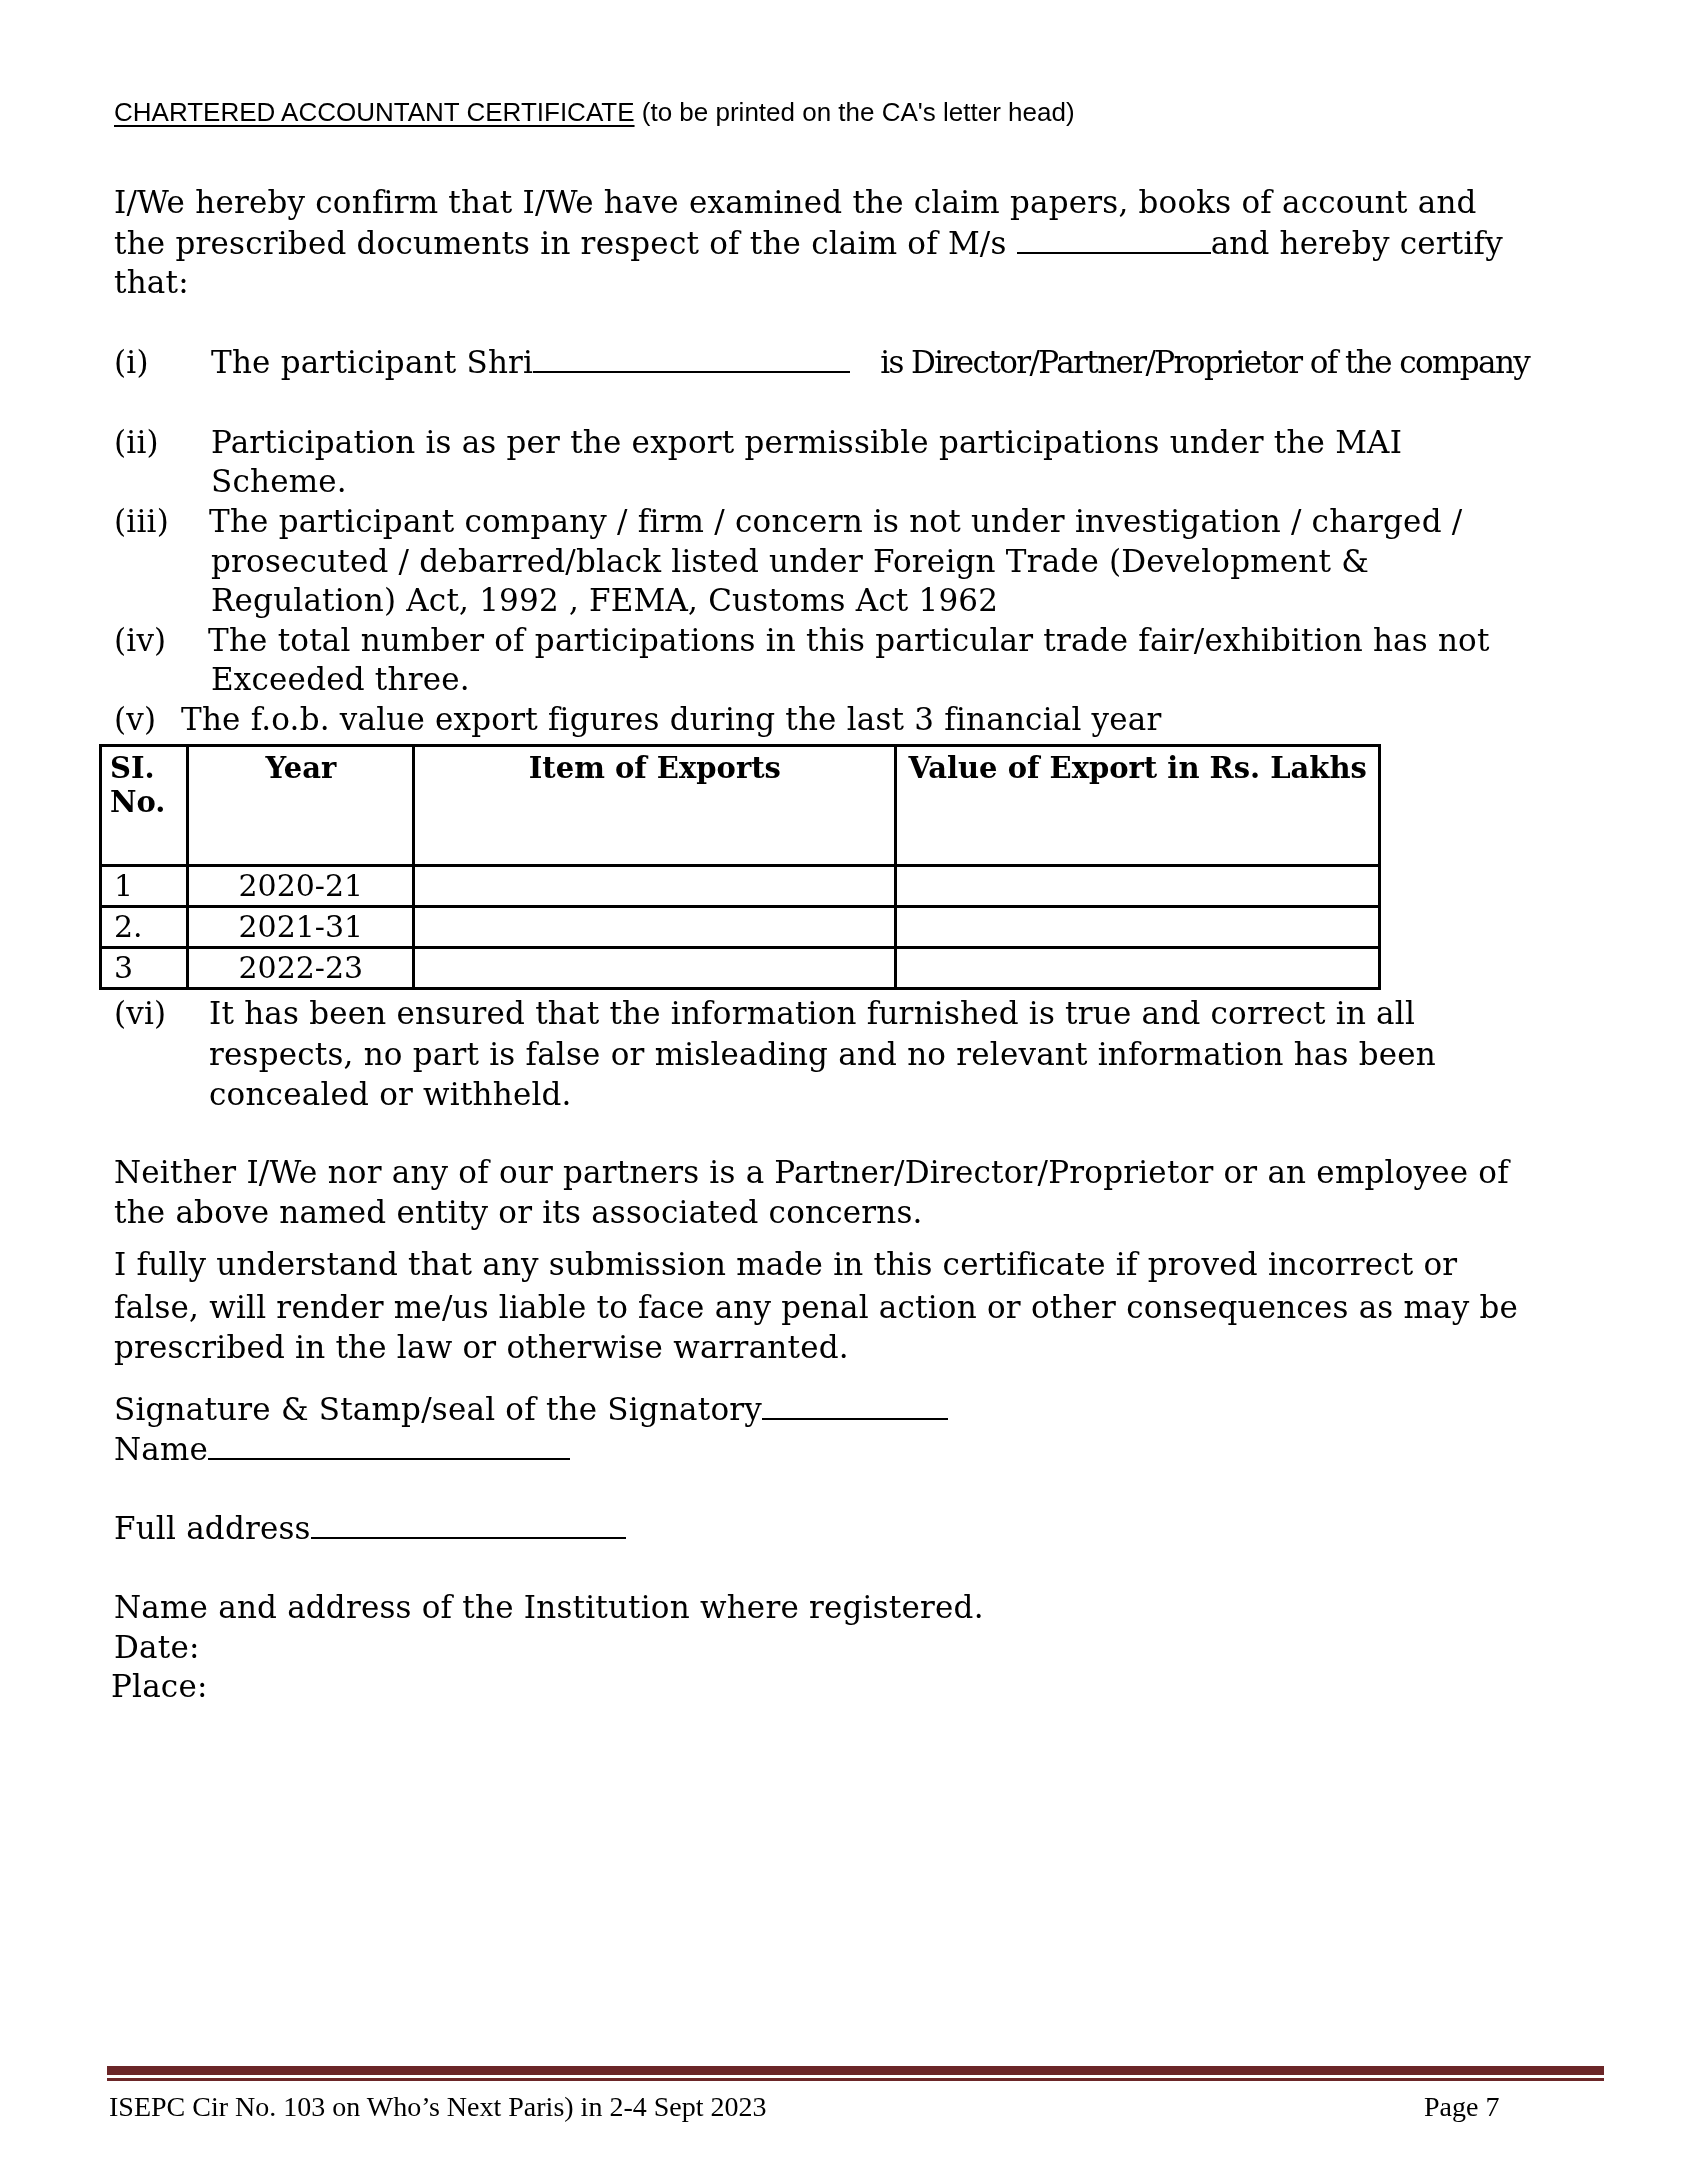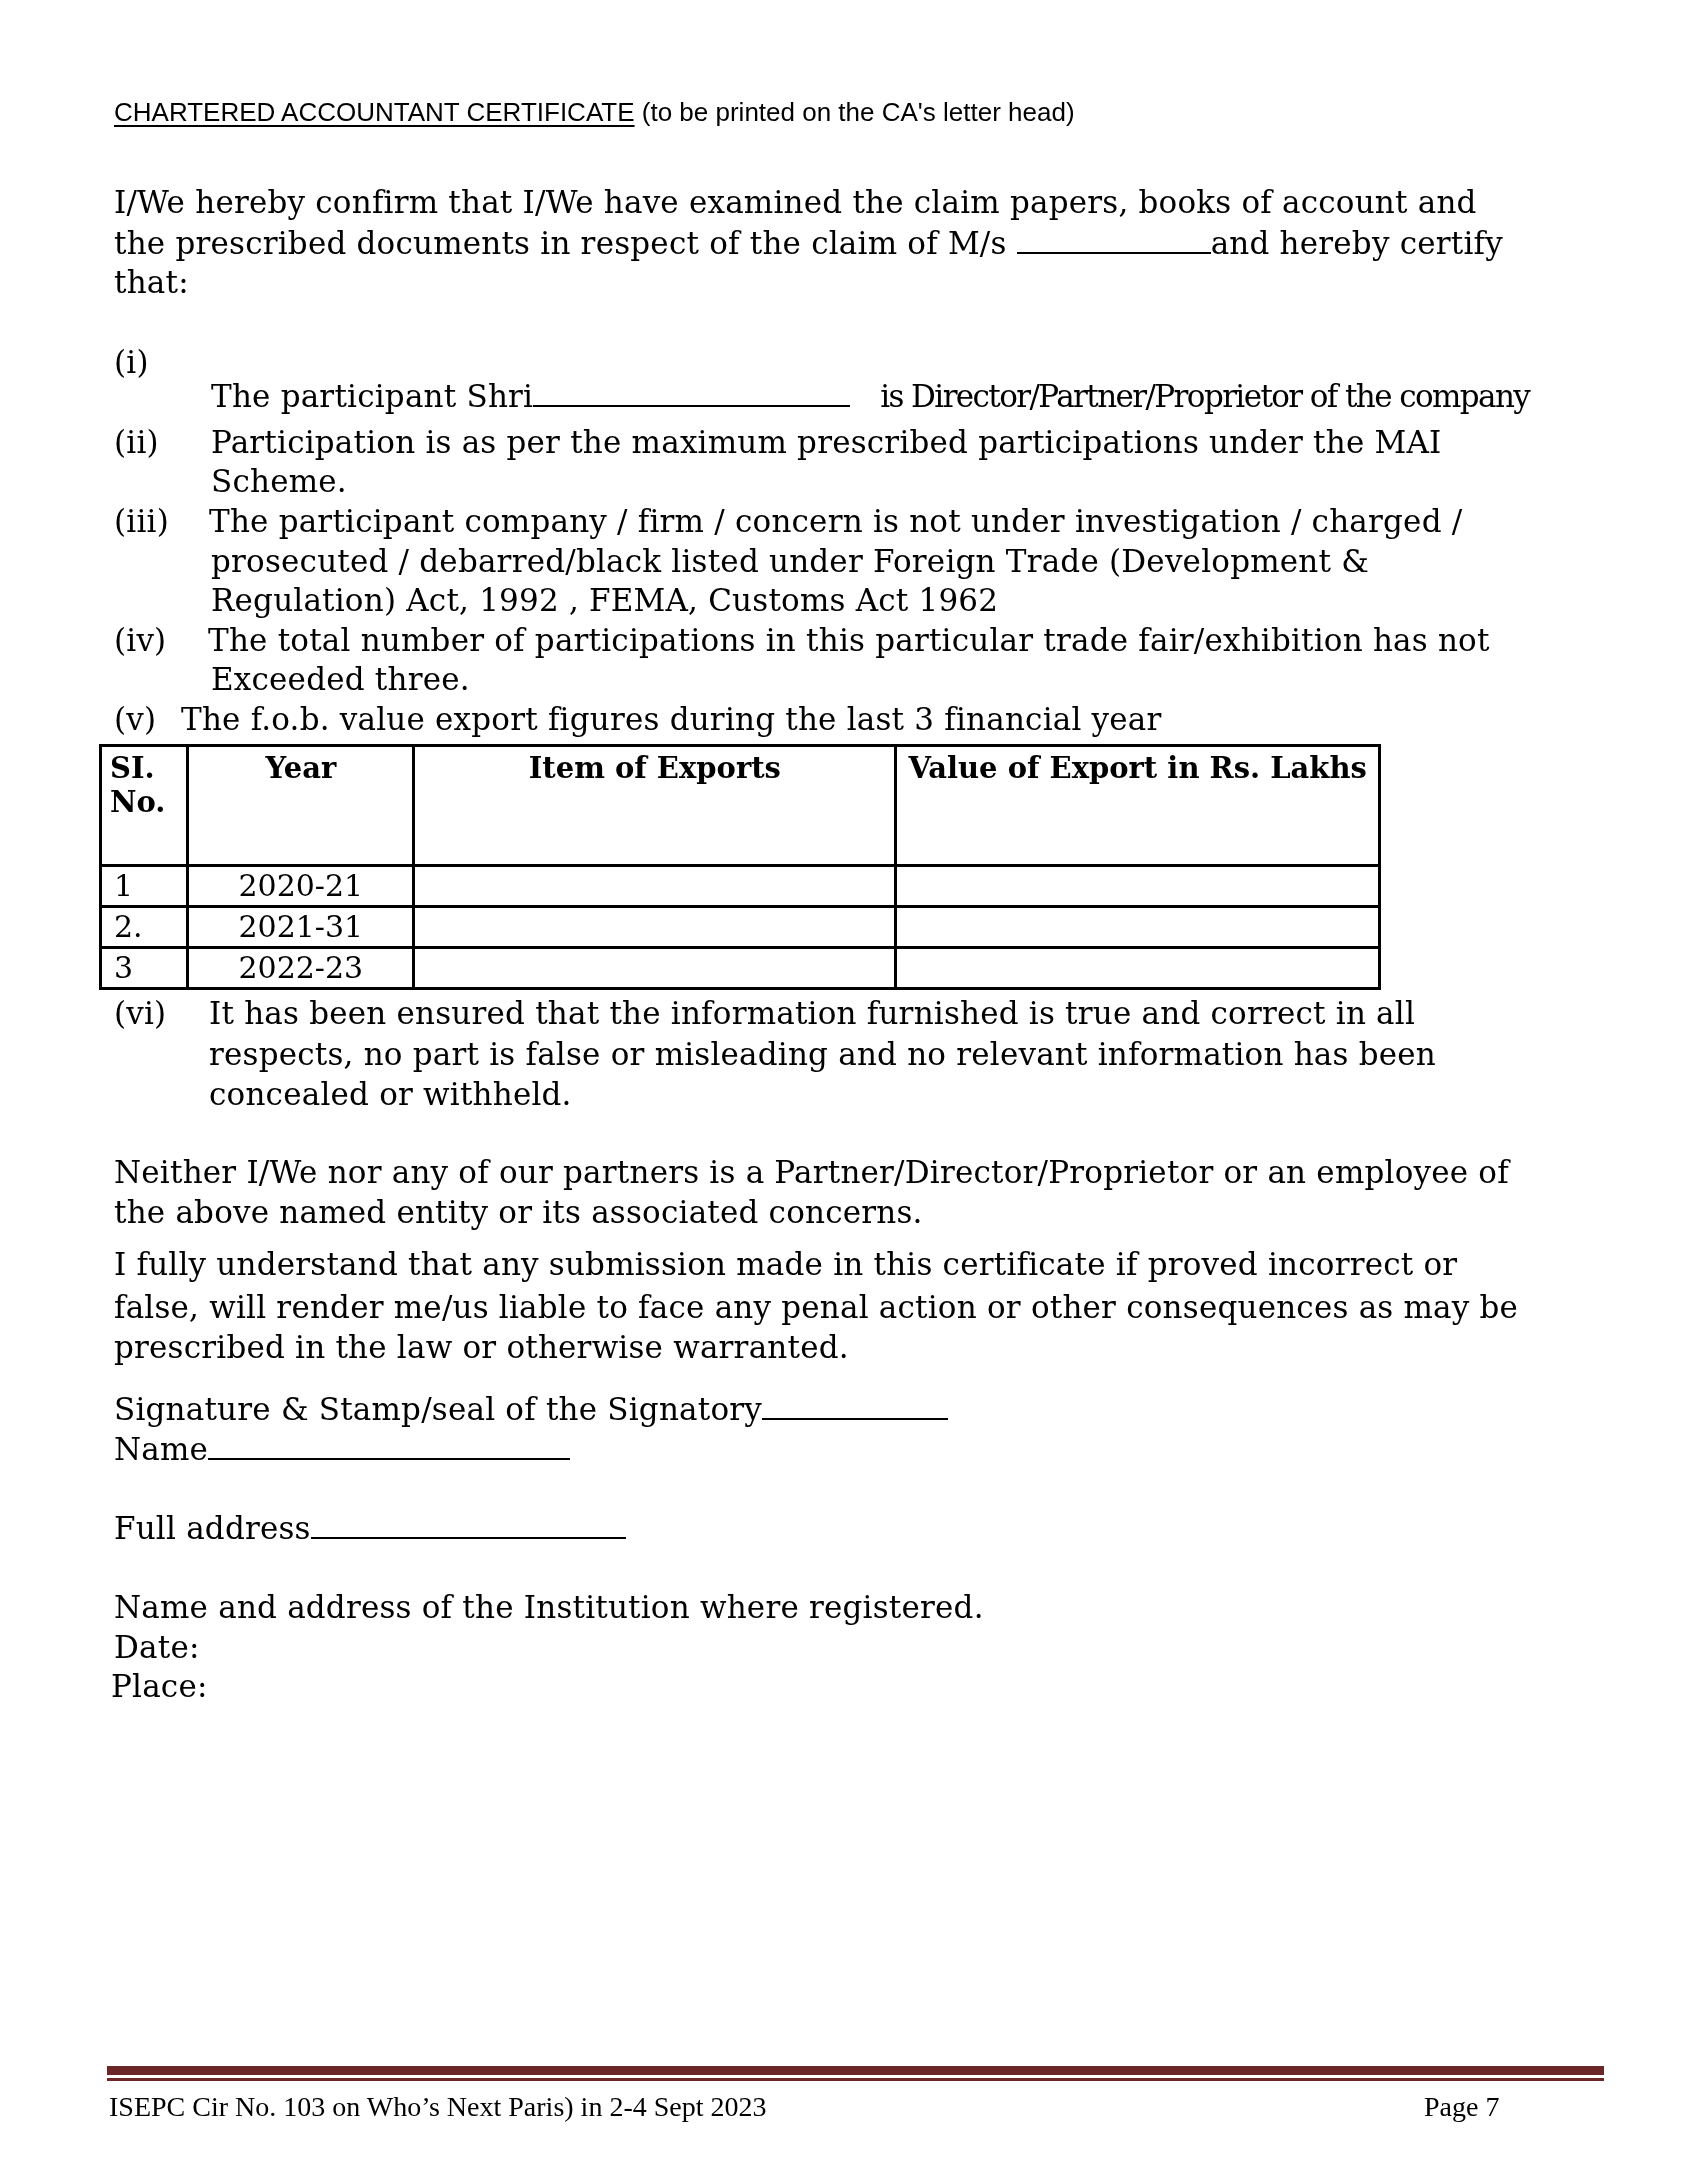--- a/index.html
+++ b/index.html
@@ -30,26 +30,26 @@
     <span>(to be printed on the CA's letter head)</span>
   </div>
 
   <div class="abs serif" style="left:114px; top:184px;">I/We hereby confirm that I/We have examined the claim papers, books of account and</div>
   <div class="abs serif" style="left:114px; top:225px;">
     <span>the prescribed documents in respect of the claim of M/s </span><span class="blank" style="width:194px;"></span><span>and hereby certify</span>
   </div>
   <div class="abs serif" style="left:114px; top:264px;">that:</div>
 
   <div class="abs serif" style="left:114px; top:344px;">(i)</div>
-  <div class="abs serif" style="left:211px; top:344px;margin-top:34px;">
+  <div class="abs serif" style="left:211px; top:344px;">
     <span>The participant Shri</span><span class="blank" style="width:317px;"></span><span style="display:inline-block;width:30px;"></span><span style="letter-spacing:-1.6px;">is Director/Partner/Proprietor of the company</span>
   </div>
 
   <div class="abs serif" style="left:114px; top:424px;">(ii)</div>
-  <div class="abs serif" style="left:211px; top:424px;">Participation is as per the maximum prescribed participations under the MAI</div>
+  <div class="abs serif" style="left:211px; top:424px;">Participation is as per the export permissible participations under the MAI</div>
   <div class="abs serif" style="left:211px; top:463px;">Scheme.</div>
 
   <div class="abs serif" style="left:114px; top:503px;">(iii)</div>
   <div class="abs serif" style="left:209px; top:503px;">The participant company / firm / concern is not under investigation / charged /</div>
   <div class="abs serif" style="left:211px; top:543px;">prosecuted / debarred/black listed under Foreign Trade (Development &amp;</div>
   <div class="abs serif" style="left:211px; top:582px;">Regulation) Act, 1992 , FEMA, Customs Act 1962</div>
 
   <div class="abs serif" style="left:114px; top:622px;">(iv)</div>
   <div class="abs serif" style="left:208px; top:622px;">The total number of participations in this particular trade fair/exhibition has not</div>
   <div class="abs serif" style="left:211px; top:661px;">Exceeded three.</div>

